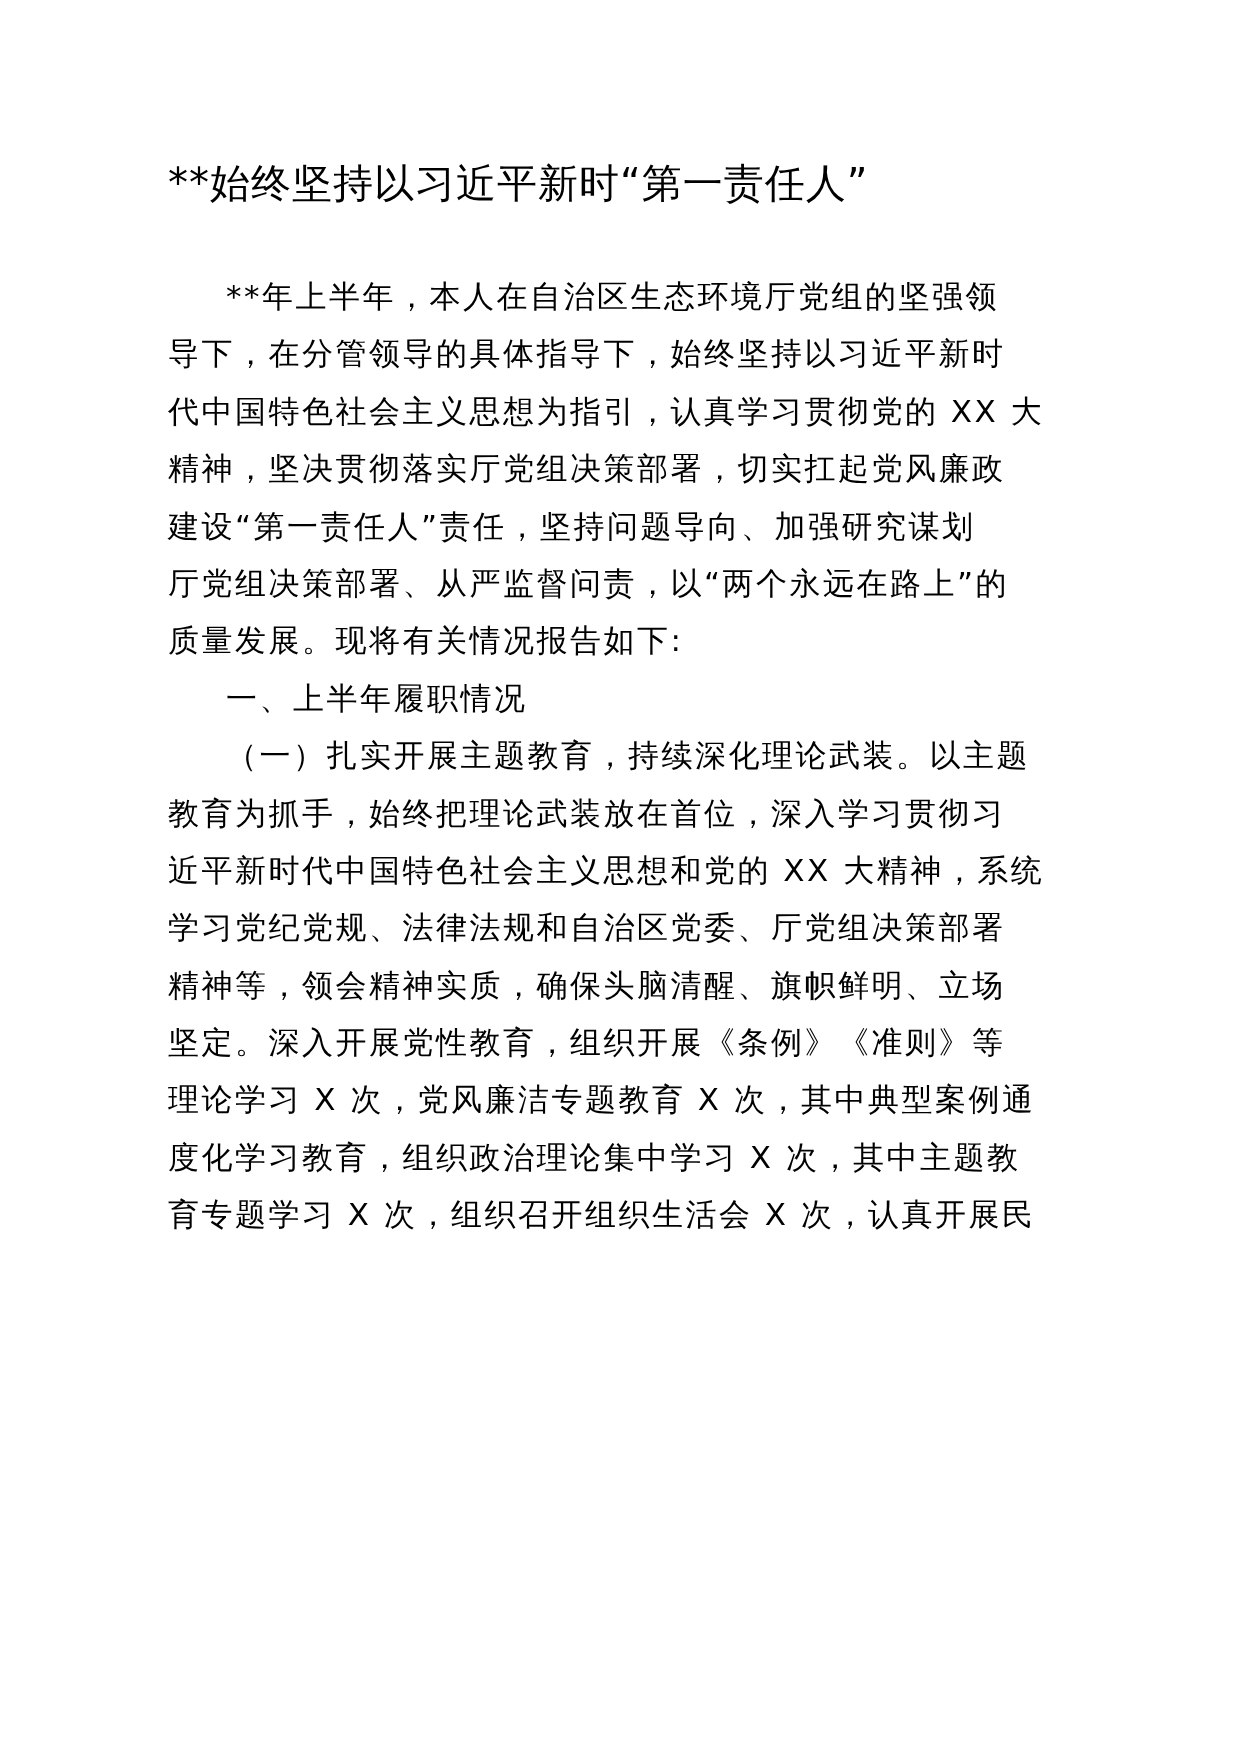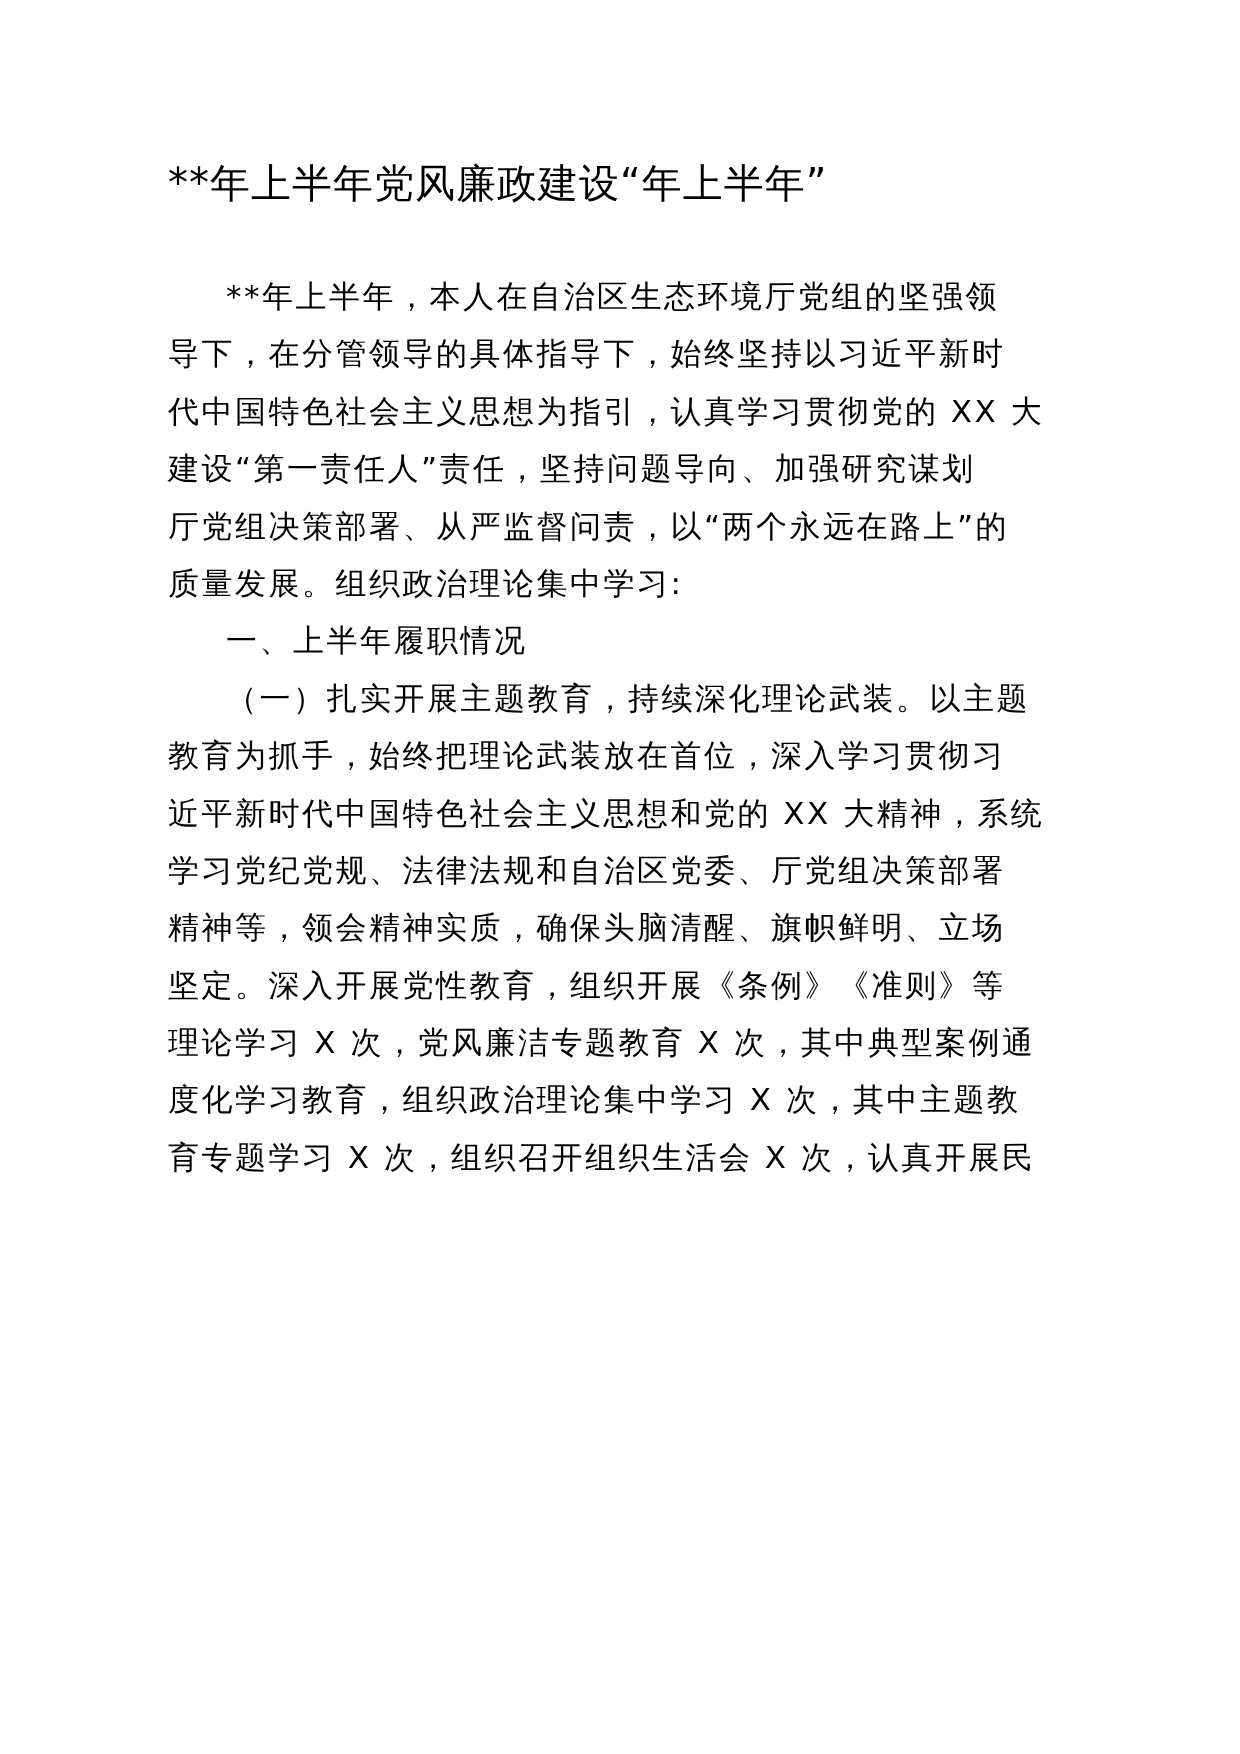--- a/index.html
+++ b/index.html
@@ -13,30 +13,31 @@
     .line { display: block; white-space: nowrap; font-size: 31px; height: 57.4px; line-height: 57.4px;
             letter-spacing: 2.5px; }
     .indent { padding-left: 58px; }
     .bold { font-weight: normal; }
   </style>
 </head>
 <body>
 
 <div class="page">
   <div class="title">
-    <span class="tline">**年上半年党风廉政建设“年上半年”</span>
+    <span class="tline">**始终坚持以习近平新时“第一责任人”</span>
   </div>
 
   <div class="body">
     <span class="line indent">**年上半年，本人在自治区生态环境厅党组的坚强领</span>
     <span class="line">导下，在分管领导的具体指导下，始终坚持以习近平新时</span>
     <span class="line">代中国特色社会主义思想为指引，认真学习贯彻党的 XX 大</span>
+    <span class="line">精神，坚决贯彻落实厅党组决策部署，切实扛起党风廉政</span>
     <span class="line">建设“第一责任人”责任，坚持问题导向、加强研究谋划</span>
     <span class="line">厅党组决策部署、从严监督问责，以“两个永远在路上”的</span>
-    <span class="line">质量发展。组织政治理论集中学习:</span>
+    <span class="line">质量发展。现将有关情况报告如下:</span>
     <span class="line indent">一、上半年履职情况</span>
     <span class="line indent"><span class="bold">（一）扎实开展主题教育，持续深化理论武装。</span><span>以主题</span></span>
     <span class="line">教育为抓手，始终把理论武装放在首位，深入学习贯彻习</span>
     <span class="line">近平新时代中国特色社会主义思想和党的 XX 大精神，系统</span>
     <span class="line">学习党纪党规、法律法规和自治区党委、厅党组决策部署</span>
     <span class="line">精神等，领会精神实质，确保头脑清醒、旗帜鲜明、立场</span>
     <span class="line">坚定。深入开展党性教育，组织开展《条例》《准则》等</span>
     <span class="line">理论学习 X 次，党风廉洁专题教育 X 次，其中典型案例通</span>
     <span class="line">度化学习教育，组织政治理论集中学习 X 次，其中主题教</span>
     <span class="line">育专题学习 X 次，组织召开组织生活会 X 次，认真开展民</span>

